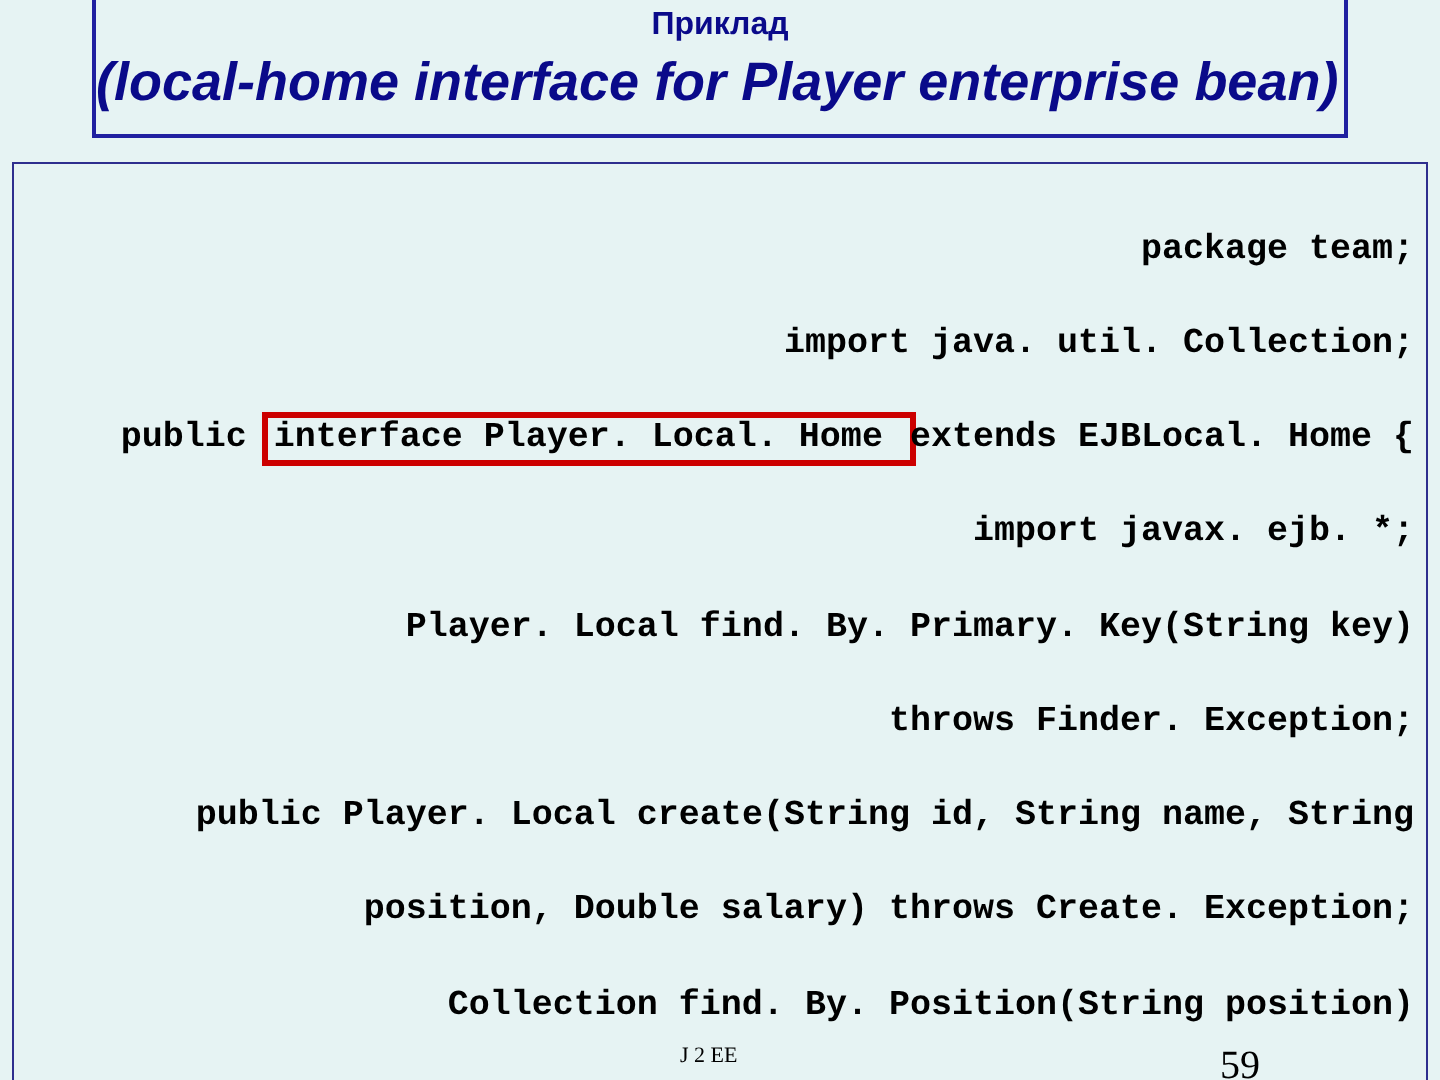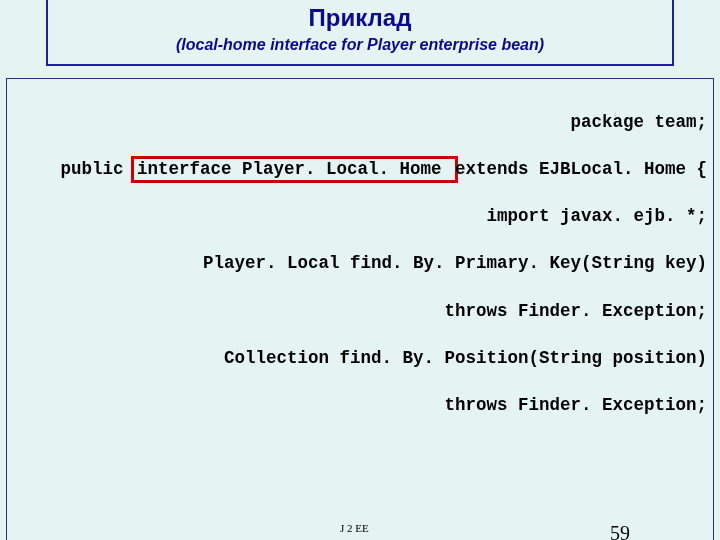--- a/index.html
+++ b/index.html
@@ -14,29 +14,29 @@
   .slide {
     position: relative;
     width: 720px;
     height: 540px;
     box-sizing: border-box;
   }
   .title {
     text-align: center;
     color: #0a0a8a;
     font-weight: bold;
-    font-size: 24px;
+    font-size: 16px;
     padding-top: 4px;
   }
   .subtitle {
-    text-align: center;
+    text-align: left;
     color: #0a0a8a;
     font-weight: bold;
     font-style: italic;
-    font-size: 16px;
+    font-size: 27px;
     padding: 4px 0 8px 0;
   }
   .title-box {
     border-bottom: 2px solid #2020a0;
     border-left: 2px solid #2020a0;
     border-right: 2px solid #2020a0;
     margin: 0 46px;
     padding-bottom: 2px;
   }
   .code-box {
@@ -91,24 +91,27 @@
 <div class="slide">
 
   <div class="title-box">
     <div class="title">Приклад</div>
     <div class="subtitle">(local-home interface for Player enterprise bean)</div>
   </div>
 
   <div class="code-box">
     <div class="code">
 <span class="line">package team;</span>
+<span class="line">import java. util. Collection;</span>
 <span class="line"><span>public </span><span class="hl"><span>interface Player. Local. Home </span></span><span>extends EJBLocal. Home {</span></span>
 <span class="line">import javax. ejb. *;</span>
 <span class="line">  Player. Local find. By. Primary. Key(String key)</span>
 <span class="line">      throws Finder. Exception;</span>
+<span class="line">  public Player. Local create(String id, String name, String</span>
+<span class="line">      position, Double salary) throws Create. Exception;</span>
 <span class="line">  Collection find. By. Position(String position)</span>
 <span class="line">      throws Finder. Exception;</span>
 
 
 
     </div>
   </div>
 
   <div class="footer">
     <span class="footer-label">J 2 EE</span>

